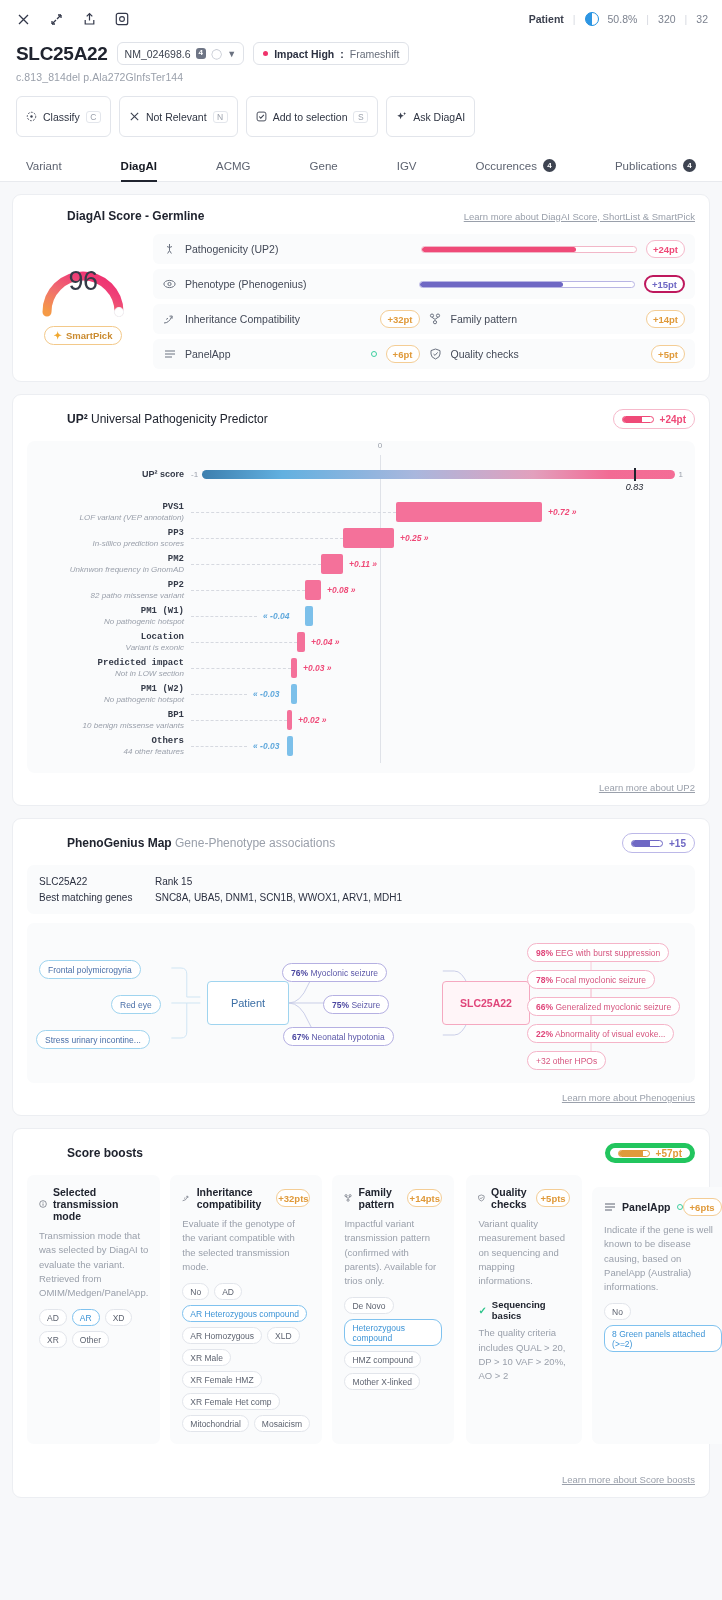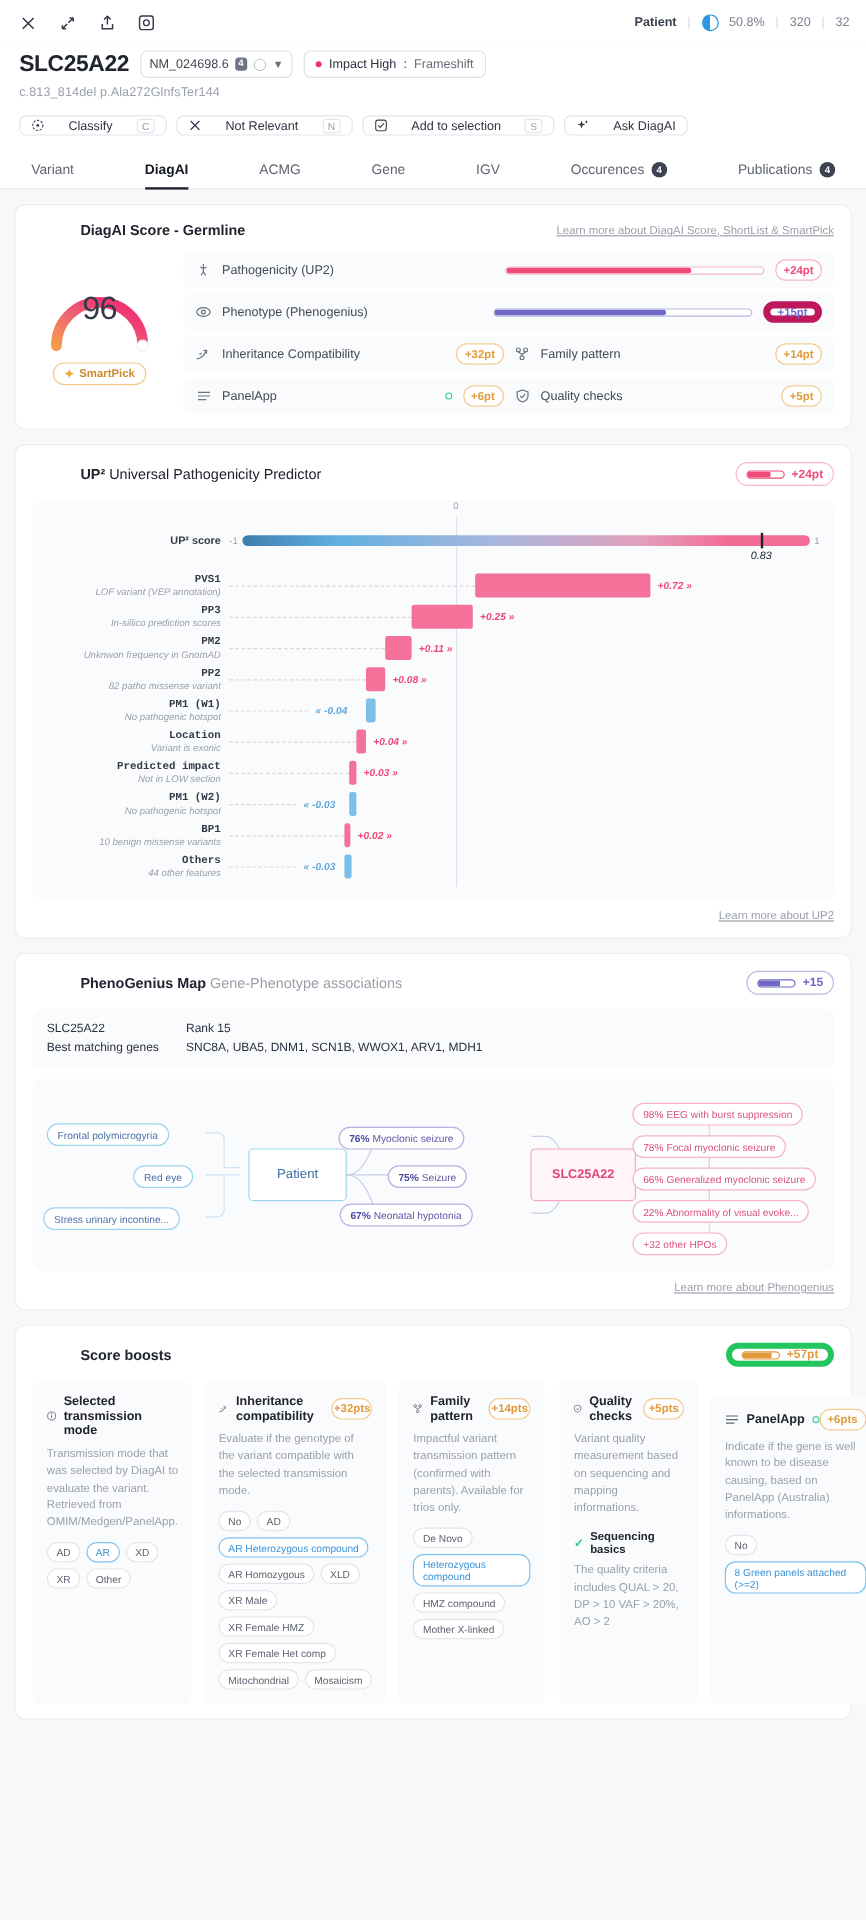--- a/index.html
+++ b/index.html
@@ -35,27 +35,27 @@
     gap:5px; padding:0 7px; font-size:10.5px; color:#3d4350; cursor:pointer; background:#fff;
   }
   .tbadge { background:#6e7585; color:#fff; font-size:8px; font-weight:bold; border-radius:3px; padding:1px 3px; line-height:1.1;}
   .chk { color:#b9bec9; font-size:10px; }
   .chev { color:#6b7280; font-size:9px; }
   .impact {
     border:1px solid #dfe2e8; border-radius:6px; height:23px; display:flex; align-items:center;
     gap:6px; padding:0 9px; font-size:10.5px; background:#fff;
   }
   .dot-red { width:5px; height:5px; border-radius:50%; background:#f0336b; }
-  .impact .k { font-weight:normal; color:#2b3040; }
+  .impact .k { font-weight:bold; color:#2b3040; }
   .impact .v { color:#676d7a; }
   .hgvs { font-size:10.5px; color:#9aa0ab; margin-top:6px; letter-spacing:0.1px;}
   .h-actions { display:flex; gap:8px; margin-top:13px; }
   .abtn {
-    border:1px solid #e2e5eb; border-radius:6px; height:17px; display:flex; align-items:center;
-    gap:20px; padding:0 9px; font-size:10.5px; color:#2f3543; background:#fff; cursor:pointer;
+    border:1px solid #e2e5eb; border-radius:6px; height:41px; display:flex; align-items:center;
+    gap:6px; padding:0 9px; font-size:10.5px; color:#2f3543; background:#fff; cursor:pointer;
   }
   .abtn .kb { border:1px solid #e3e6ec; border-radius:3px; color:#9aa0ab; font-size:8.5px; padding:0px 3.5px; }
   .abtn svg { display:block; }
 
   
   .tabs { background:#fff; display:flex; align-items:flex-end; padding:0 14px; border-bottom:1px solid #e8eaee; height:33px;}
   .tab { font-size:11.5px; color:#5d6370; padding:0 0 9px 0; margin-right:0; cursor:pointer; display:flex; align-items:center; gap:6px; position:relative;}
   .tab.active { color:#151922; font-weight:bold; }
   .tab.active:after { content:""; position:absolute; left:0; right:0; bottom:-1px; height:2px; background:#20242f; }
   .tabwrap { display:flex; align-items:flex-end; flex:1; justify-content:space-between; padding:0 12px 0 12px;}
@@ -84,21 +84,21 @@
   .ds-row { background:#fafbfc; border-radius:6px; height:30px; display:flex; align-items:center; padding:0 10px; gap:9px;}
   .ds-row.split { height:30px; }
   .ds-ico { width:13px; color:#6b7280; display:flex; align-items:center; justify-content:center;}
   .ds-label { font-size:10.5px; color:#434957; flex:1;}
   .bar-track { width:216px; height:7px; border-radius:4px; background:#fff; border:1px solid #f2b7c8; position:relative; overflow:hidden;}
   .bar-track.v { border-color:#b8b5e4; }
   .bar-fill { position:absolute; left:0; top:0; bottom:0; border-radius:4px; background:#ef4a78;}
   .bar-fill.v { background:#6f68c4;}
   .pt { border-radius:9px; height:18px; min-width:34px; display:flex; align-items:center; justify-content:center; font-size:9.5px; font-weight:bold; padding:0 6px;}
   .pt.pink { border:1px solid #f6b9cb; color:#ef4a78; background:#fff;}
-  .pt.violet { border:6px solid #be185d; color:#6f68c4; background:#fff;}
+  .pt.violet { border:2px solid #be185d; color:#6f68c4; background:#fff;}
   .pt.amber { border:1px solid #f4cd95; color:#e09a3a; background:#fff;}
   .half { flex:1; display:flex; align-items:center; gap:9px;}
 
   
   .pill-sum { border-radius:11px; height:20px; display:inline-flex; align-items:center; gap:6px; padding:0 8px; font-size:10px; font-weight:bold; background:#fff;}
   .pill-sum.pink { border:1px solid #f6b9cb; color:#ef4a78;}
   .pill-sum.violet { border:1px solid #bcb8e8; color:#6f68c4;}
   .pill-sum.amber { border:5px solid #22c55e; color:#e09a3a;}
   .mini { width:32px; height:7px; border-radius:4px; border:1px solid currentColor; position:relative; overflow:hidden;}
   .mini i { position:absolute; left:0; top:0; bottom:0; background:currentColor; display:block;}
@@ -128,21 +128,21 @@
 
   
   .pg-info { background:#fafbfc; border-radius:7px; margin-top:12px; padding:9px 12px; display:flex; gap:0; font-size:10px;}
   .pg-info .c1 { width:116px; color:#2b3040; line-height:1.55;}
   .pg-info .c2 { color:#2b3040; line-height:1.55;}
   .pg-map { background:#fafbfc; border-radius:7px; margin-top:9px; height:160px; position:relative;}
   .nodeb { position:absolute; border-radius:11px; border:1px solid #9fd4ef; background:#fff; font-size:8.5px; color:#4a6fa8; padding:3.5px 8px; white-space:nowrap;}
   .nodev { position:absolute; border-radius:11px; border:1px solid #b5b0e2; background:#fff; font-size:8.5px; color:#5b57a8; padding:3.5px 8px; white-space:nowrap;}
   .nodev b { color:#4a46a0; font-weight:bold;}
   .nodep { position:absolute; border-radius:11px; border:1px solid #f5b4c8; background:#fff; font-size:8.5px; color:#d6557f; padding:3.5px 8px; white-space:nowrap;}
-  .nodep b { color:#e0457a; font-weight:normal;text-align:center;}
+  .nodep b { color:#e0457a; font-weight:bold;text-align:center;}
   .boxpat { position:absolute; border:1px solid #9fd4ef; background:#fff; border-radius:4px; font-size:11px; color:#3b6ea5; display:flex; align-items:center; justify-content:center;}
   .boxgene { position:absolute; border:1px solid #f5a8c0; background:#fff5f8; border-radius:4px; font-size:10.5px; color:#e0457a; font-weight:bold; display:flex; align-items:center; justify-content:center;}
   .pg-map svg.conns { position:absolute; inset:0; width:100%; height:100%;}
 
   
   .sb-grid { display:flex; gap:12px; margin-top:12px;}
   .sb-col { flex:1; display:flex; flex-direction:row; gap:10px;}
   .sb-box { background:#fafbfc; border-radius:7px; padding:11px 12px 12px 12px;}
   .sb-head { display:flex; align-items:center; justify-content:space-between;}
   .sb-t { display:flex; align-items:center; gap:6px; font-size:10.5px; font-weight:bold; color:#20242f;}
@@ -726,15 +726,16 @@
             <span class="pt amber">+6pts</span>
           </div>
           <div class="sb-d">Indicate if the gene is well known to be disease causing, based on PanelApp (Australia) informations.</div>
           <div class="chips">
             <span class="chip">No</span>
             <span class="chip sel">8 Green panels attached (&gt;=2)</span>
           </div>
         </div>
       </div>
     </div>
+    <span class="learn learn-r" style="margin-top:30px">Learn more about Score boosts</span>
   </div>
 
 </div>
 
 </body></html>

